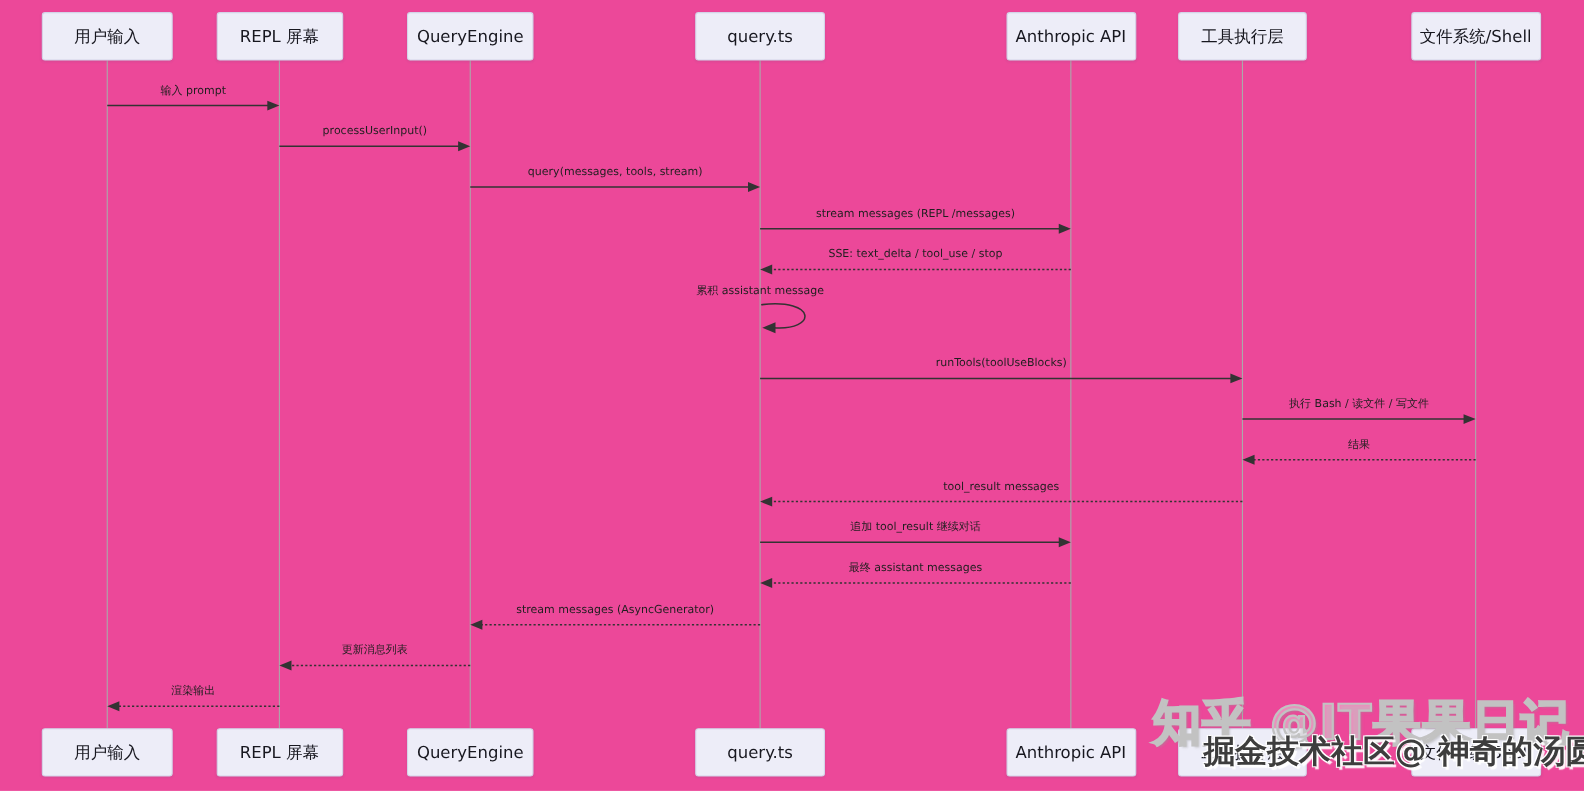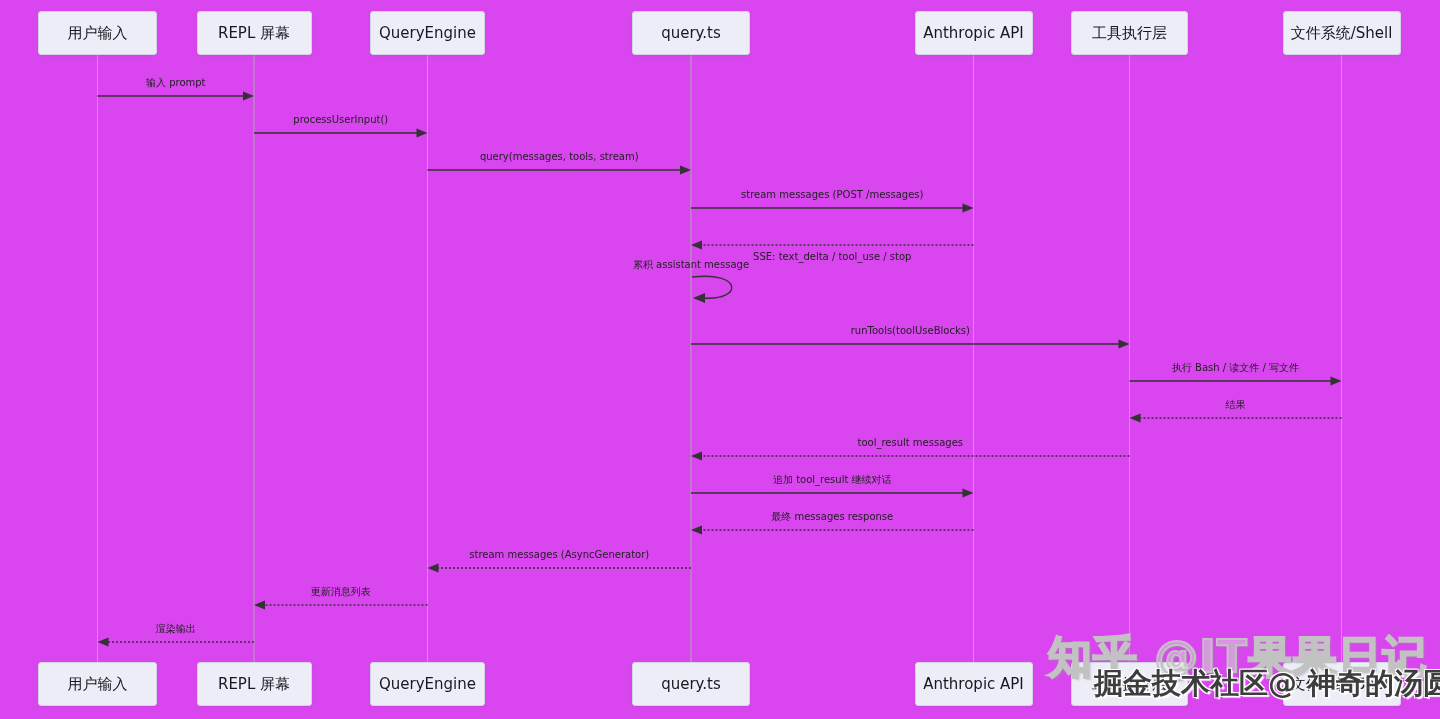--- a/index.html
+++ b/index.html
@@ -1,20 +1,20 @@
 <!DOCTYPE html>
 <html><head>
 <meta charset="utf-8">
 <style>
   html, body { margin: 0; padding: 0; background: #ffffff; }
   .stage {
     position: relative;
     width: 1440px;
     height: 719px;
-    background: #d946ef;
+    background: #ec4899;
     overflow: hidden;
     font-family: "DejaVu Sans", "Liberation Sans", sans-serif;
   }
   #canvas { position: absolute; left: 0; top: 0; z-index: 1; }
   .actor-box {
     position: absolute;
     height: 44px;
     box-sizing: border-box;
     background: #ededf8;
     border: 1px solid #d4d4e8;
@@ -118,28 +118,28 @@
       <div class="actor-box" style="left: 914.5px; top: 662px; width: 118px;">Anthropic API</div>
       <div class="actor-box" style="left: 1071px; top: 11px; width: 117px;">工具执行层</div>
       <div class="actor-box" style="left: 1071px; top: 662px; width: 117px;">工具执行层</div>
       <div class="actor-box" style="left: 1282.5px; top: 11px; width: 118px;">文件系统/Shell</div>
       <div class="actor-box" style="left: 1282.5px; top: 662px; width: 118px;">文件系统/Shell</div>
     </div>
   <div id="labels">
       <div class="msg-label" style="left: 175.75px; top: 74px;">输入 prompt</div>
       <div class="msg-label" style="left: 340.75px; top: 111px;">processUserInput()</div>
       <div class="msg-label" style="left: 559.25px; top: 148px;">query(messages, tools, stream)</div>
-      <div class="msg-label" style="left: 832.25px; top: 186px;">stream messages (POST /messages)</div>
-      <div class="msg-label" style="left: 832.25px; top: 223px; margin-top: 25px;">SSE: text_delta / tool_use / stop</div>
+      <div class="msg-label" style="left: 832.25px; top: 186px;">stream messages (REPL /messages)</div>
+      <div class="msg-label" style="left: 832.25px; top: 223px;">SSE: text_delta / tool_use / stop</div>
       <div class="msg-label" style="left: 691px; top: 256px;">累积 assistant message</div>
       <div class="msg-label" style="left: 910.25px; top: 322px;">runTools(toolUseBlocks)</div>
       <div class="msg-label" style="left: 1235.5px; top: 359px;">执行 Bash / 读文件 / 写文件</div>
       <div class="msg-label" style="left: 1235.5px; top: 396px;">结果</div>
       <div class="msg-label" style="left: 910.25px; top: 434px;">tool_result messages</div>
       <div class="msg-label" style="left: 832.25px; top: 471px;">追加 tool_result 继续对话</div>
-      <div class="msg-label" style="left: 832.25px; top: 508px;">最终 messages response</div>
+      <div class="msg-label" style="left: 832.25px; top: 508px;">最终 assistant messages</div>
       <div class="msg-label" style="left: 559.25px; top: 546px;">stream messages (AsyncGenerator)</div>
       <div class="msg-label" style="left: 340.75px; top: 583px;">更新消息列表</div>
       <div class="msg-label" style="left: 175.75px; top: 620px;">渲染输出</div>
     </div>
   <div class="wm-zhihu">知乎 @IT果果日记</div>
   <div class="wm-juejin">掘金技术社区@ 神奇的汤圆</div>
 </div>
 
 </body></html>

